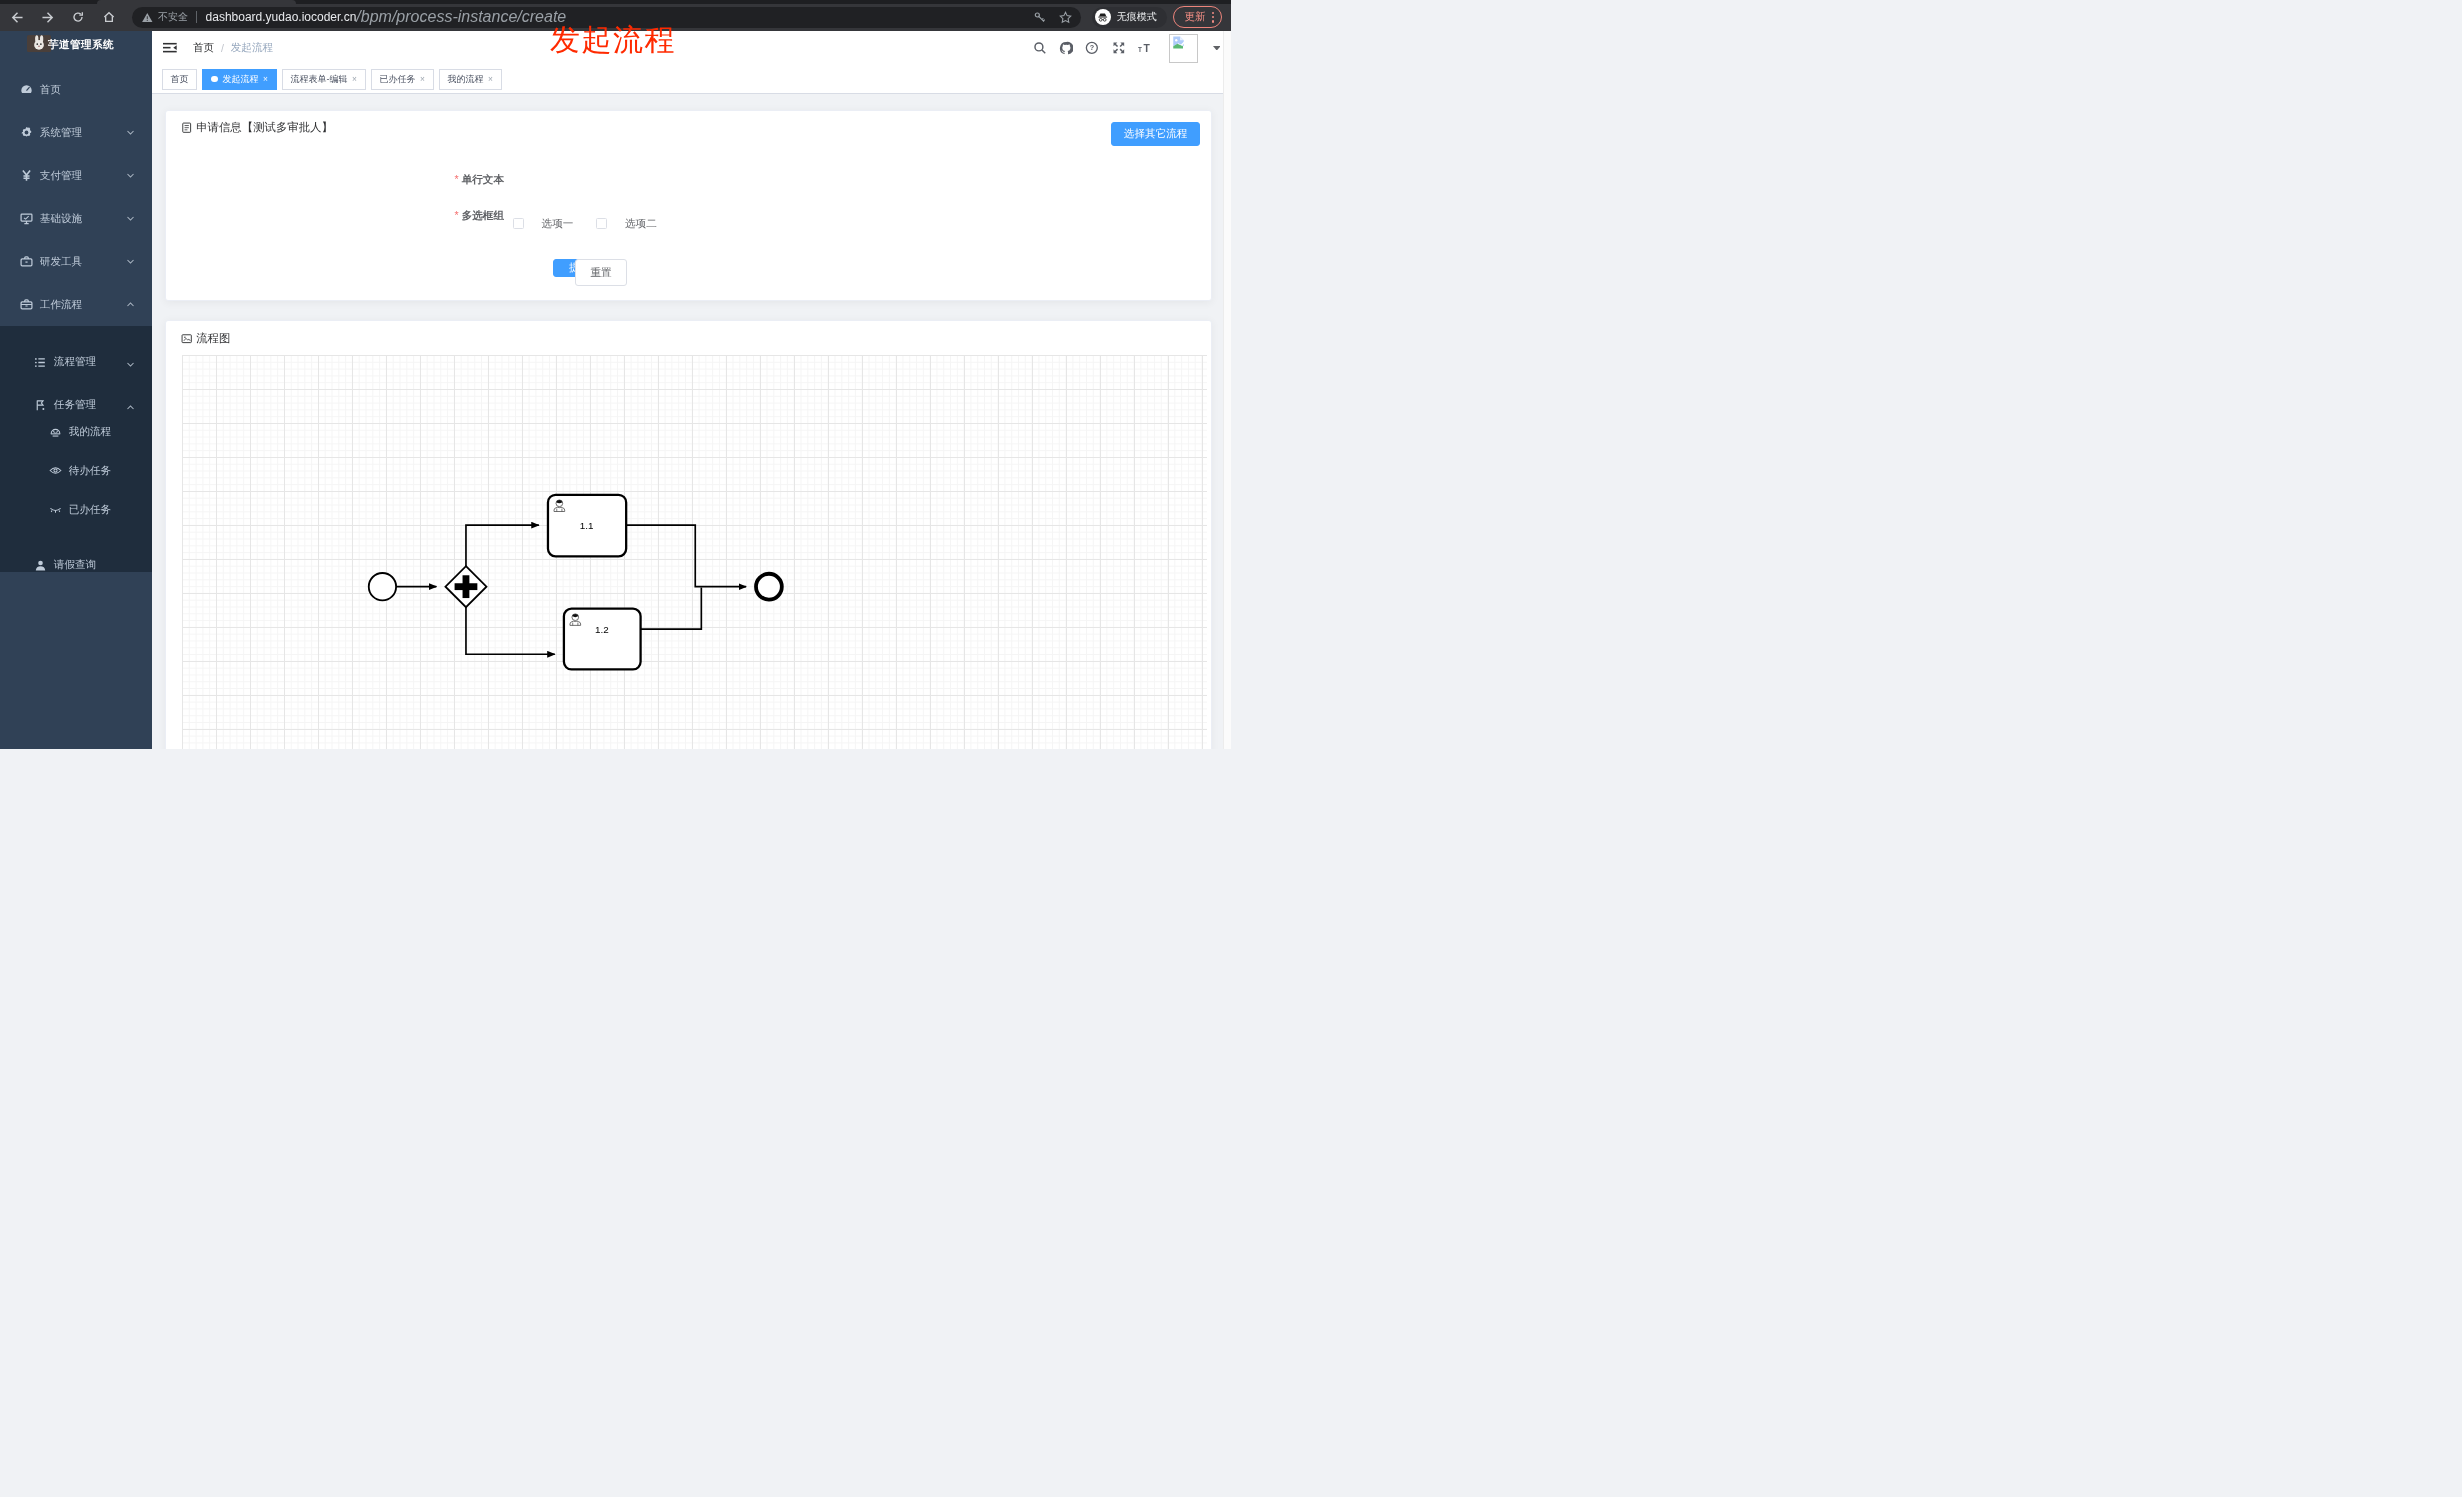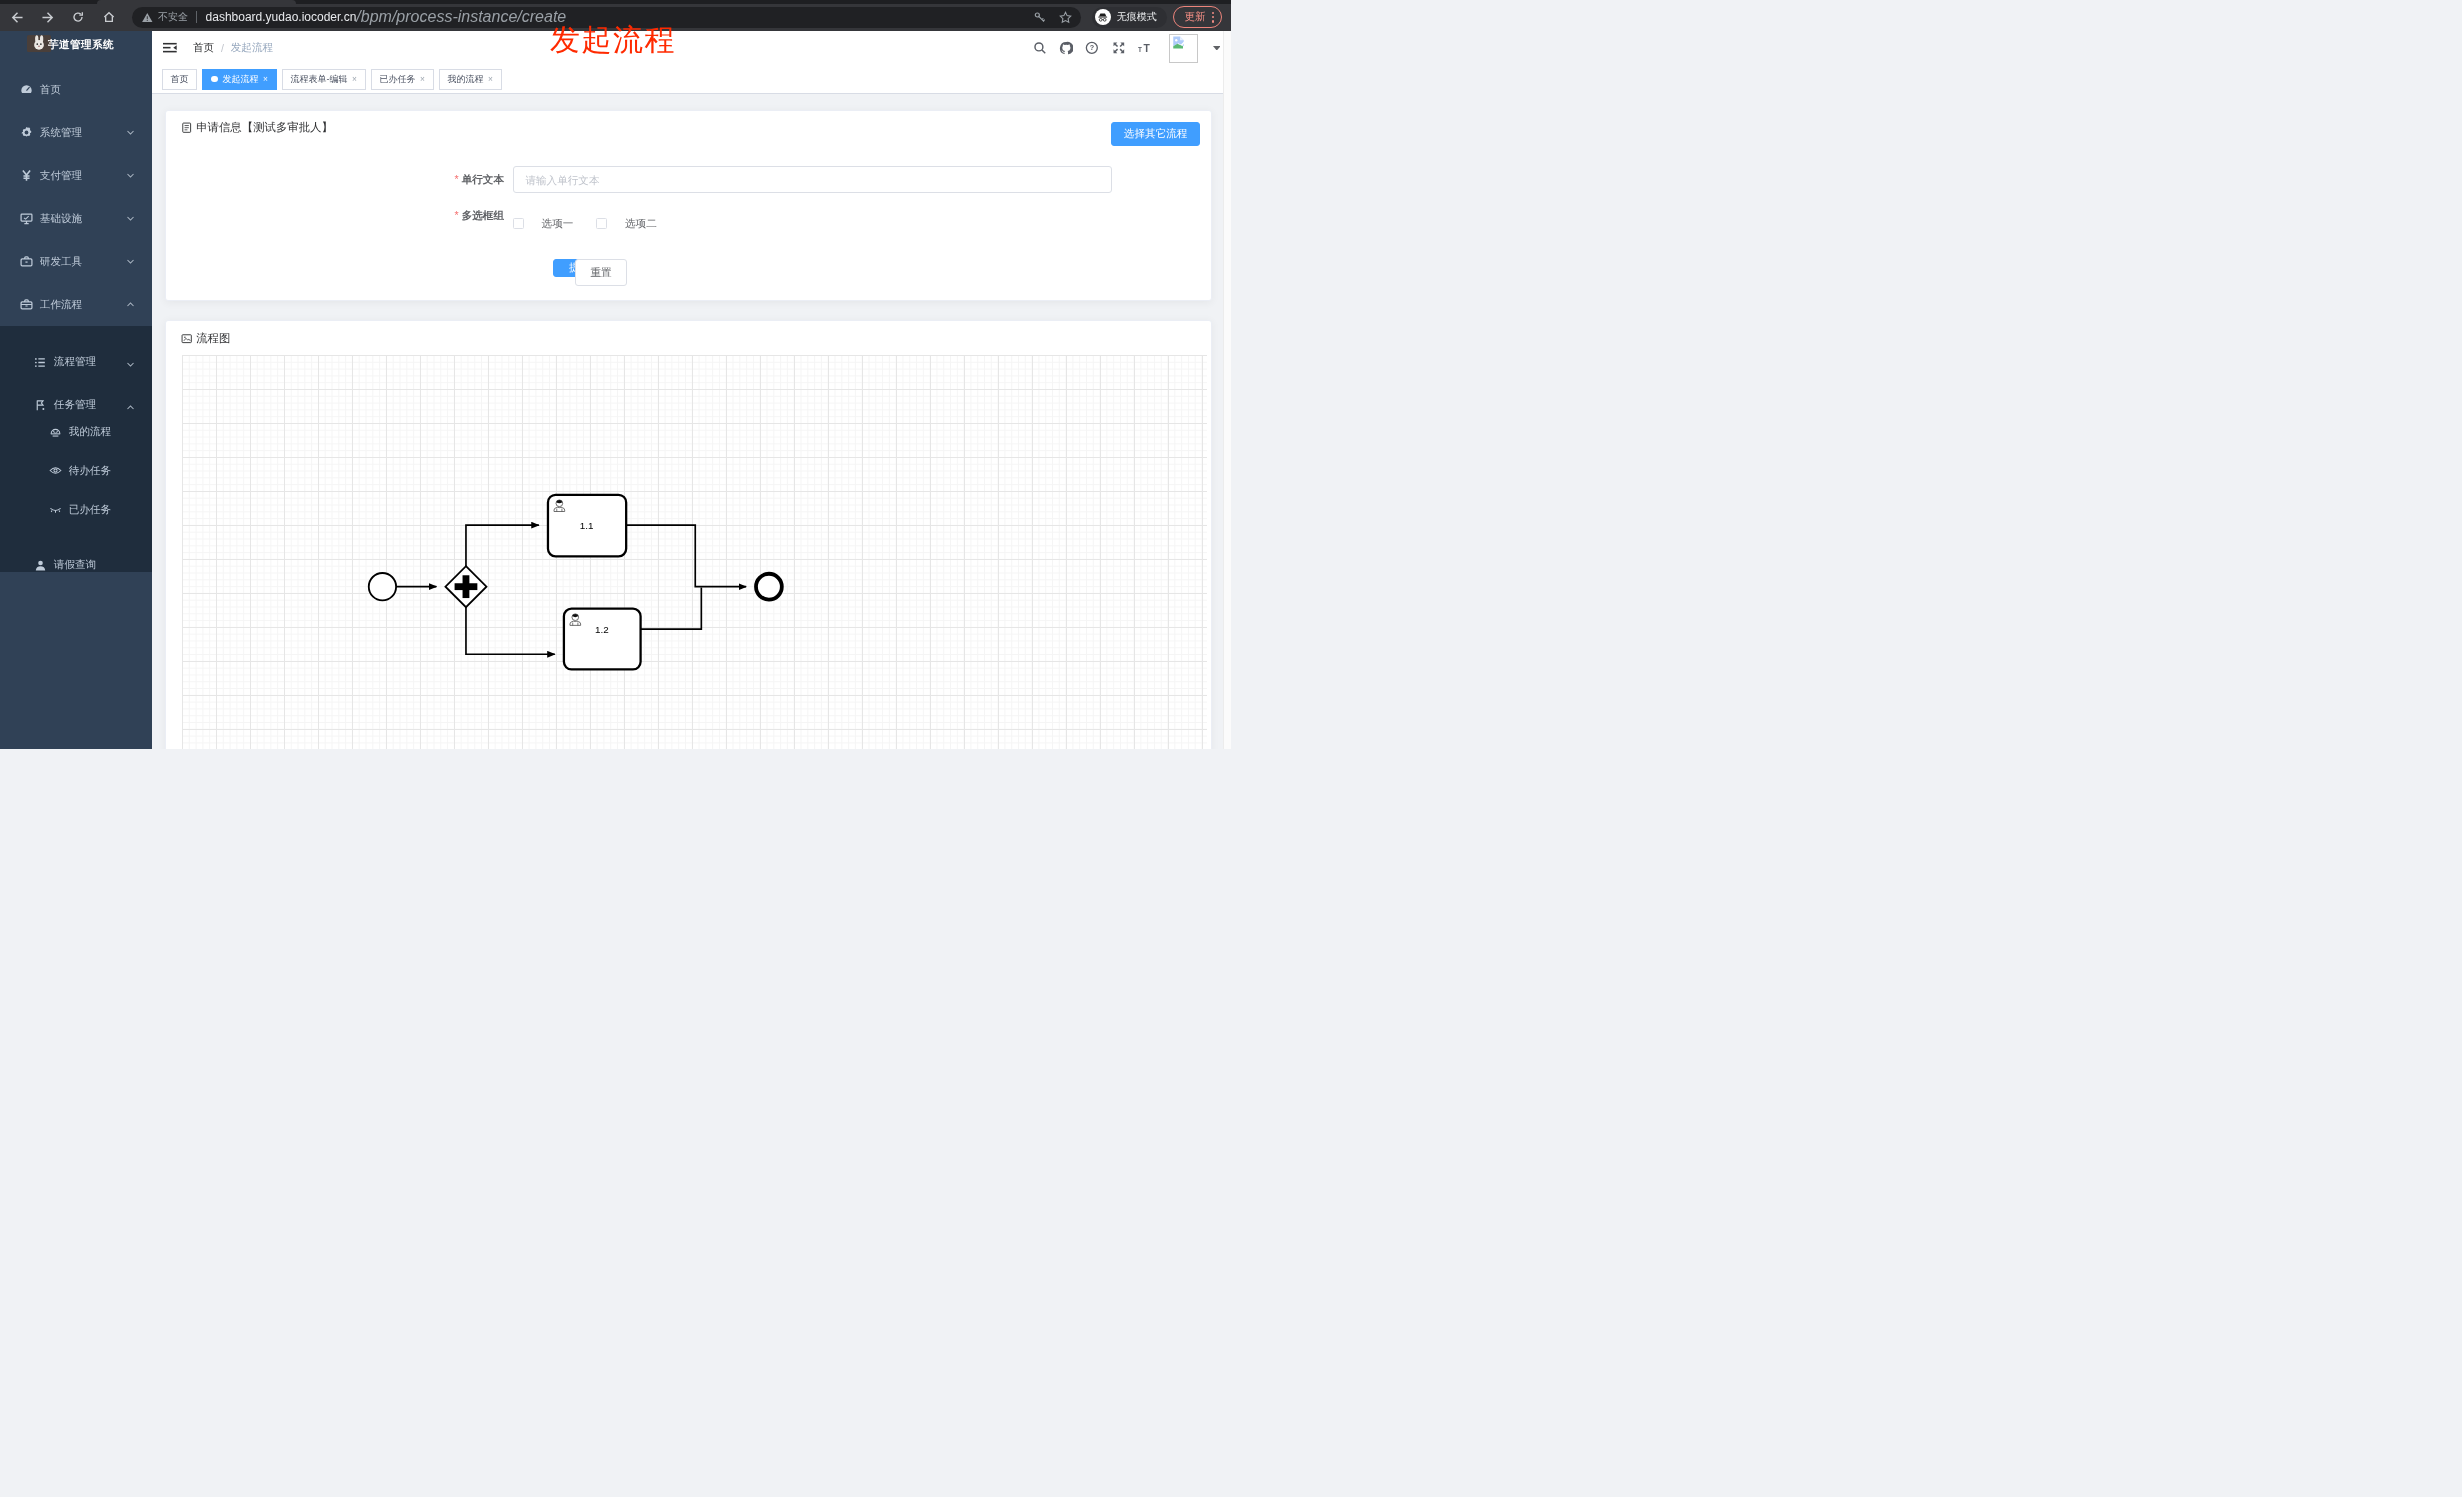--- a/index.html
+++ b/index.html
@@ -444,21 +444,20 @@
             <path d="M5 5h6M5 8h6M5 11h4" stroke="#303133" stroke-width="1.1"></path>
           </svg>
         </span>
       <span>申请信息【测试多审批人】</span>
     </div>
     <button class="btn btn-primary select-other">选择其它流程</button>
 
     <div class="form-label" style="top:55px">
       <span class="req-star">*</span><span>单行文本</span>
     </div>
-    <input class="text-input" type="text" placeholder="请输入单行文本" style="">
 
     <div class="form-label" style="top:91px">
       <span class="req-star">*</span><span>多选框组</span>
     </div>
     <div class="check-row">
         <label class="check-item">
           <span class="check-box"></span>
           <span class="check-label">选项一</span>
         </label>
         <label class="check-item">

